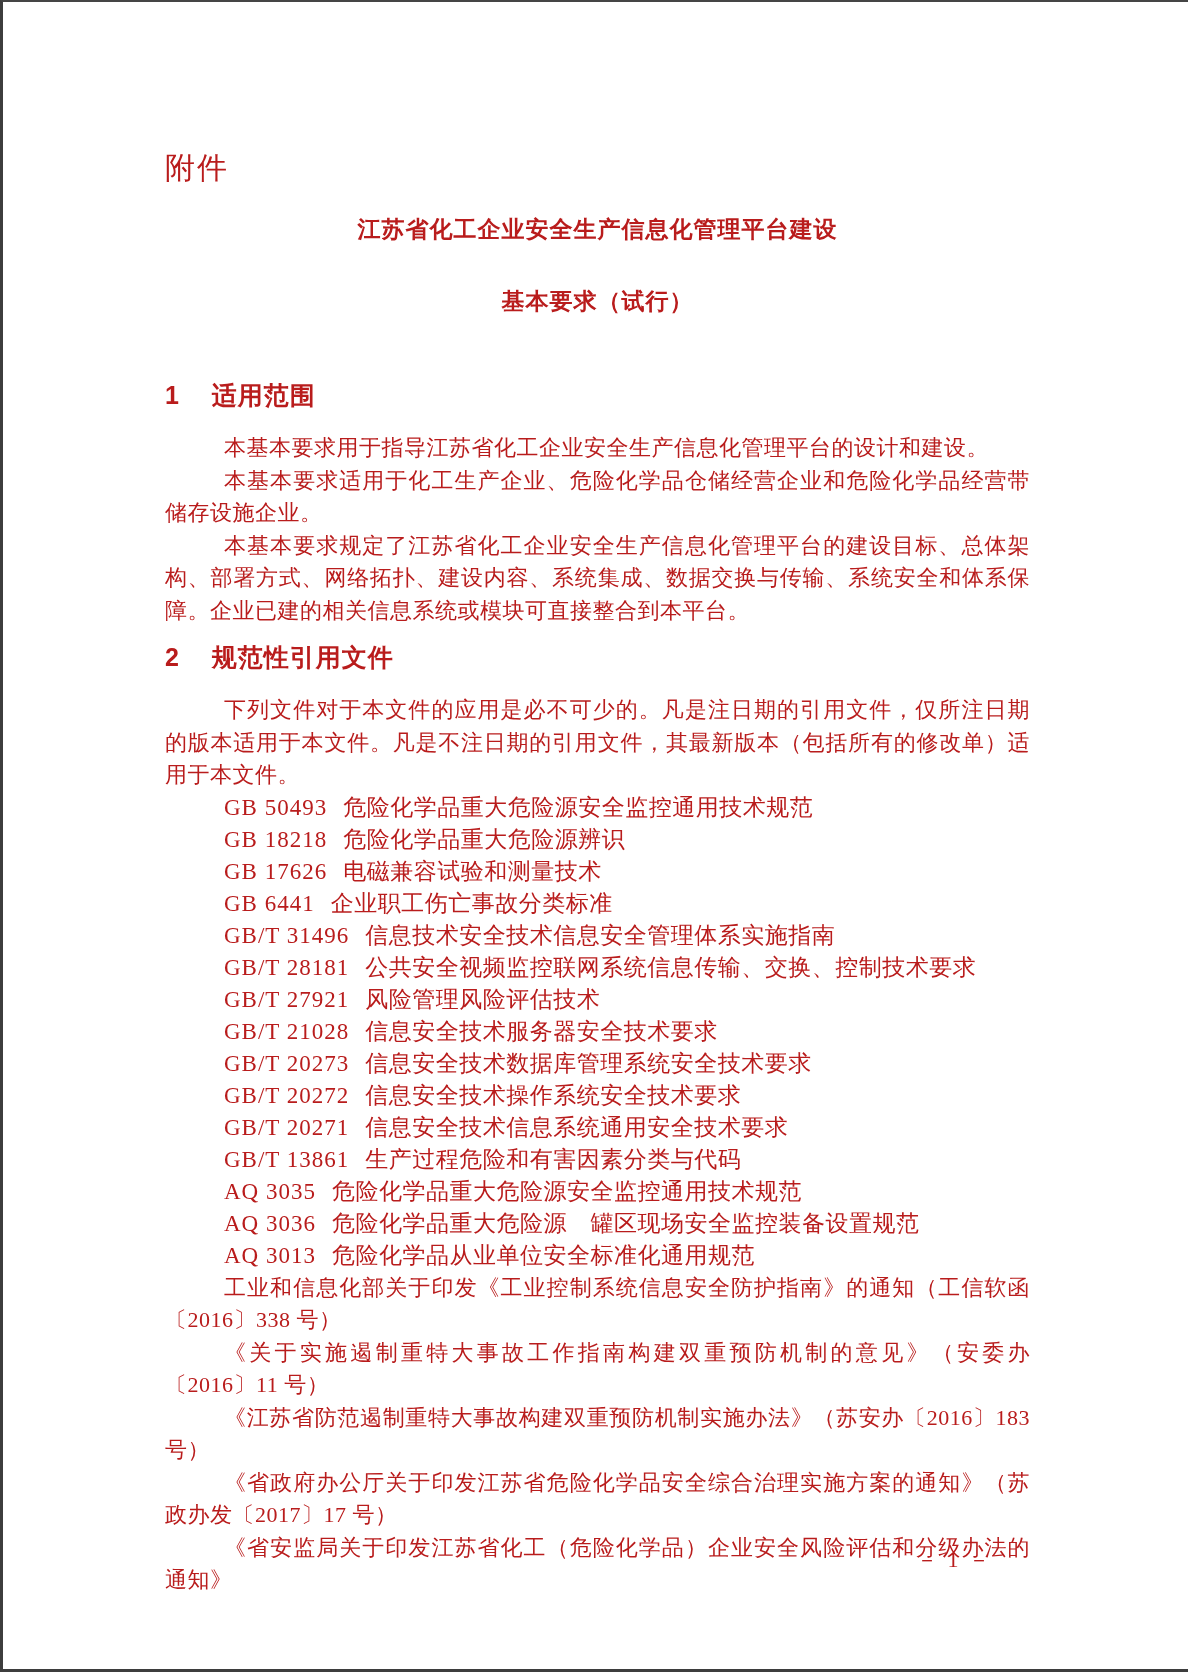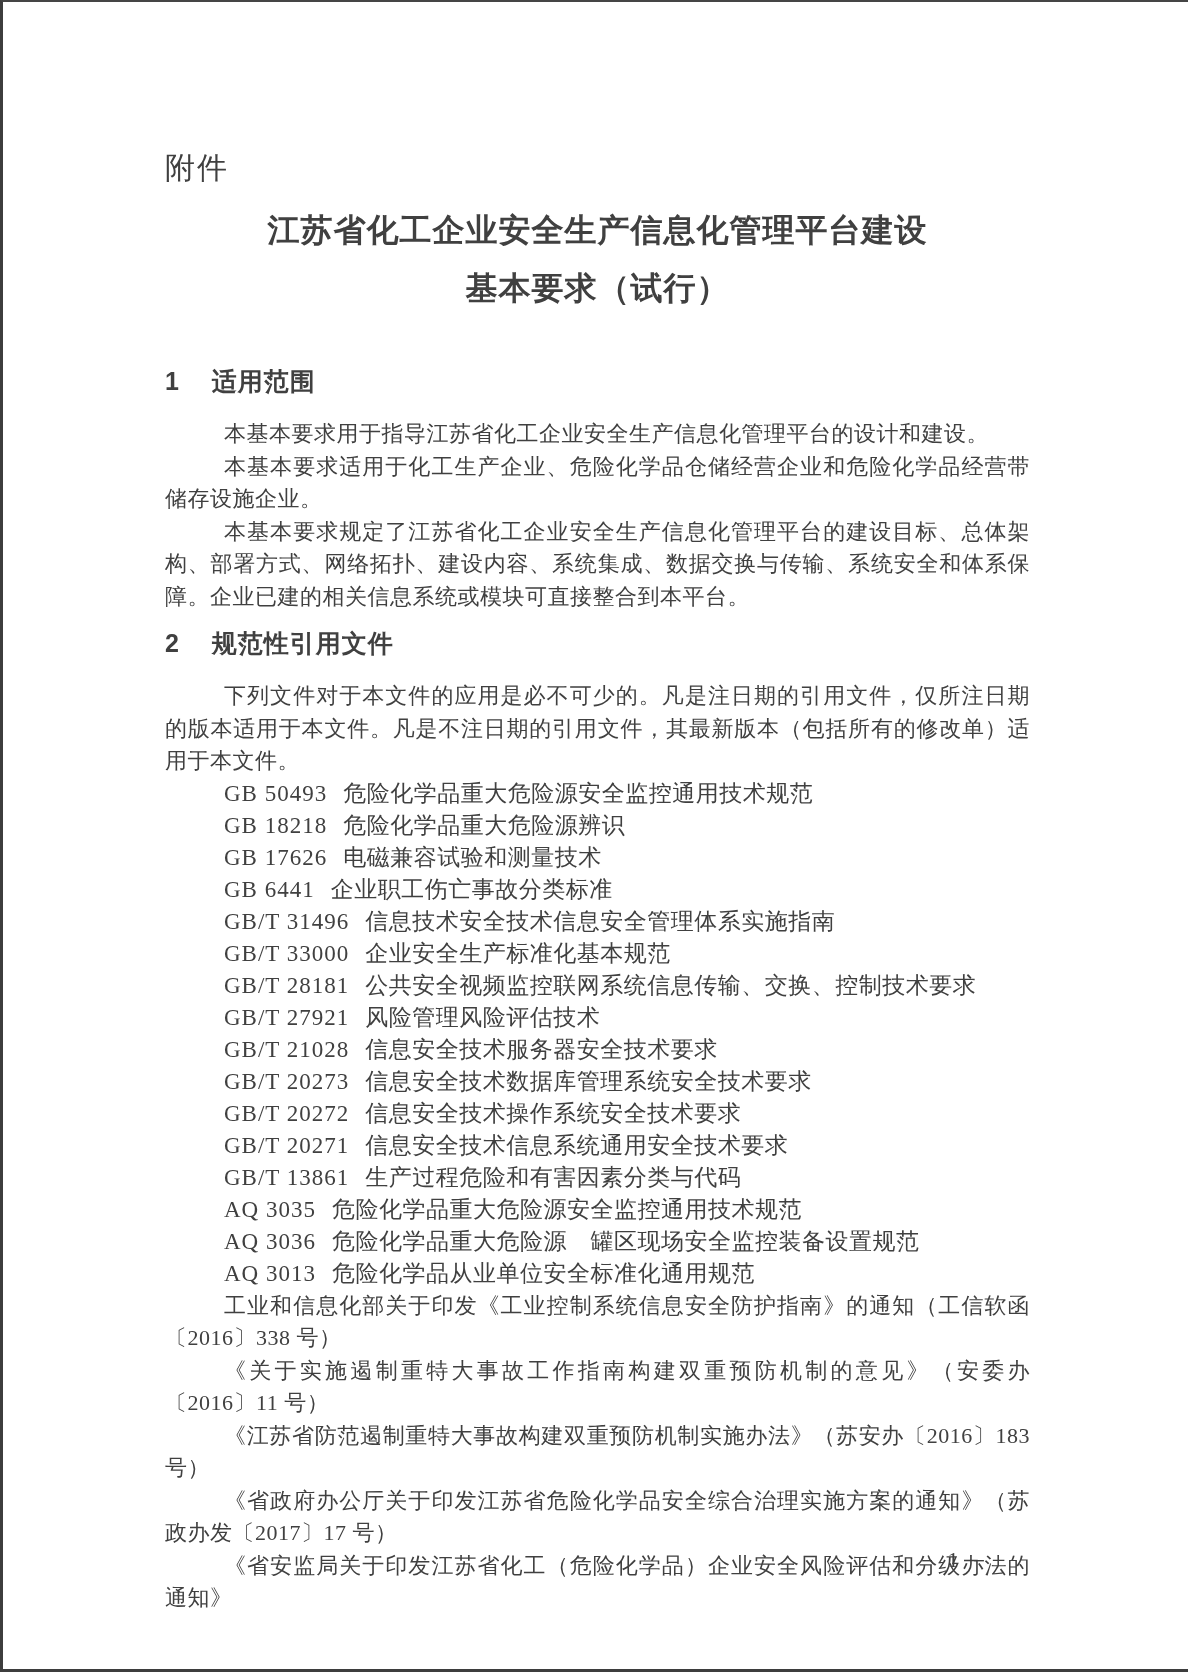--- a/index.html
+++ b/index.html
@@ -7,39 +7,39 @@
     position: relative;
     width: 1188px;
     height: 1672px;
     box-sizing: border-box;
     background: #ffffff;
     border-left: 3px solid #3d3d3d;
     border-top: 2px solid #454545;
     border-bottom: 3px solid #3d3d3d;
     overflow: hidden;
     font-family: "Liberation Serif", "DejaVu Serif", serif;
-    color: #404040;
+    color: #b91c1c;
   }
   .content {
     padding: 146px 158px 0 162px; 
   }
   .attachment {
     font-size: 30px;
     line-height: 40px;
     letter-spacing: 2px;
   }
   .doc-title {
     text-align: center;
     font-weight: bold;
-    font-size: 32px;
+    font-size: 23px;
     line-height: 44px;
     letter-spacing: 1px;
   }
   .doc-title.l1 { margin-top: 20px; }
-  .doc-title.l2 { margin-top: 14px; }
+  .doc-title.l2 { margin-top: 28px; }
   .sec-heading {
     font-family: "Liberation Sans", "DejaVu Sans", sans-serif;
     font-weight: bold;
     font-size: 25px;
     line-height: 33px;
     margin-top: 55px;
     letter-spacing: 1px;
   }
   .sec-heading.second { margin-top: 14px; }
   .sec-num { margin-right: 24px; font-weight: bold; }
@@ -104,23 +104,20 @@
     <div class="ref-line">
       <span class="ref-code">GB 17626</span><span>电磁兼容试验和测量技术</span>
     </div>
     <div class="ref-line">
       <span class="ref-code">GB 6441</span><span>企业职工伤亡事故分类标准</span>
     </div>
     <div class="ref-line">
       <span class="ref-code">GB/T 31496</span><span>信息技术安全技术信息安全管理体系实施指南</span>
     </div>
     <div class="ref-line">
-      <span class="ref-code">GB/T 33000</span><span>企业安全生产标准化基本规范</span>
-    </div>
-    <div class="ref-line">
       <span class="ref-code">GB/T 28181</span><span>公共安全视频监控联网系统信息传输、交换、控制技术要求</span>
     </div>
     <div class="ref-line">
       <span class="ref-code">GB/T 27921</span><span>风险管理风险评估技术</span>
     </div>
     <div class="ref-line">
       <span class="ref-code">GB/T 21028</span><span>信息安全技术服务器安全技术要求</span>
     </div>
     <div class="ref-line">
       <span class="ref-code">GB/T 20273</span><span>信息安全技术数据库管理系统安全技术要求</span>

